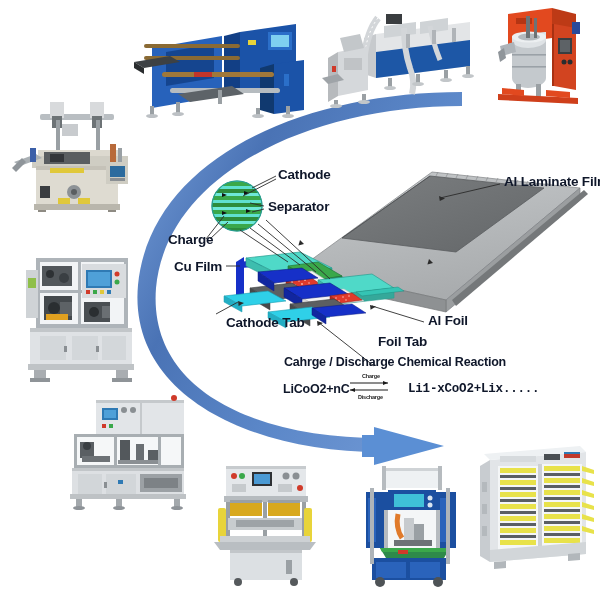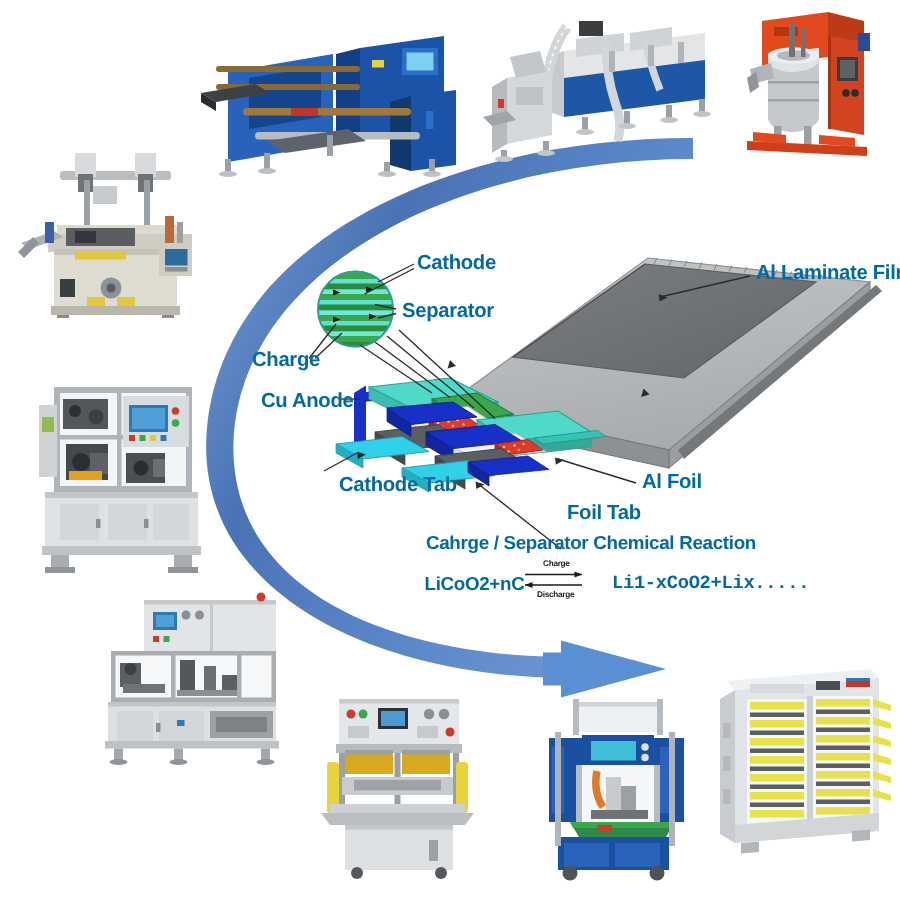--- a/index.html
+++ b/index.html
@@ -16,21 +16,21 @@
   .machine{position:absolute;}
 
   
   .abs-svg{position:absolute;left:0;top:0;width:600px;height:600px;pointer-events:none;}
 
   
   .lbl{
     position:absolute;
     font-family:"Liberation Sans", sans-serif;
     font-weight:bold;
-    color:#0369a1;
+    color:#0f172a;
     white-space:nowrap;
     letter-spacing:-0.2px;
   }
   .lbl-14{font-size:13.5px;}
   .lbl-eq{font-size:12.5px;font-weight:bold;}
   .lbl-tiny{font-size:5.5px;font-weight:bold;color:#222;}
   .lbl-title{font-size:12.5px;font-weight:bold;}
 </style>
 </head>
 <body>
@@ -649,27 +649,27 @@
       <path d="M317,321 l6,2 l-5.4,3 z"></path>
       <path d="M238,301 l6,2 l-5.4,3 z"></path>
       <path d="M300,240 l4,4 l-5.6,1.6 z"></path>
       <path d="M429,259 l4,4 l-5.6,1.6 z"></path>
     </g>
   </svg>
 
   <div class="lbl lbl-14" style="left:278px;top:167px;">Cathode</div>
   <div class="lbl lbl-14" style="left:268px;top:199px;text-align:center;">Separator</div>
   <div class="lbl lbl-14" style="left:168px;top:232px;">Charge</div>
-  <div class="lbl lbl-14" style="left:174px;top:259px;">Cu Anode</div>
+  <div class="lbl lbl-14" style="left:174px;top:259px;">Cu Film</div>
   <div class="lbl lbl-14" style="left:178px;top:315px;margin-left:48px;">Cathode Tab</div>
   <div class="lbl lbl-14" style="left:378px;top:334px;">Foil Tab</div>
   <div class="lbl lbl-14" style="left:428px;top:313px;">Al Foil</div>
   <div class="lbl lbl-14" style="left:504px;top:174px;">Al Laminate Film</div>
 
-  <div class="lbl lbl-title" style="left:284px;top:355px;">Cahrge / Separator Chemical Reaction</div>
+  <div class="lbl lbl-title" style="left:284px;top:355px;">Cahrge / Discharge Chemical Reaction</div>
 
   <div class="lbl lbl-eq" style="left:283px;top:382px;">LiCoO2+nC</div>
   <div class="lbl lbl-eq" style="left:408px;top:382px;font-family:Liberation Mono, monospace;">Li1-xCoO2+Lix.....</div>
 
   <div class="lbl lbl-tiny" style="left:362px;top:373px;">Charge</div>
   <div class="lbl lbl-tiny" style="left:358px;top:394px;">Discharge</div>
 
   <svg class="abs-svg" viewBox="0 0 600 600">
     <g stroke="#1a1a1a" stroke-width="1" fill="#1a1a1a">
 

